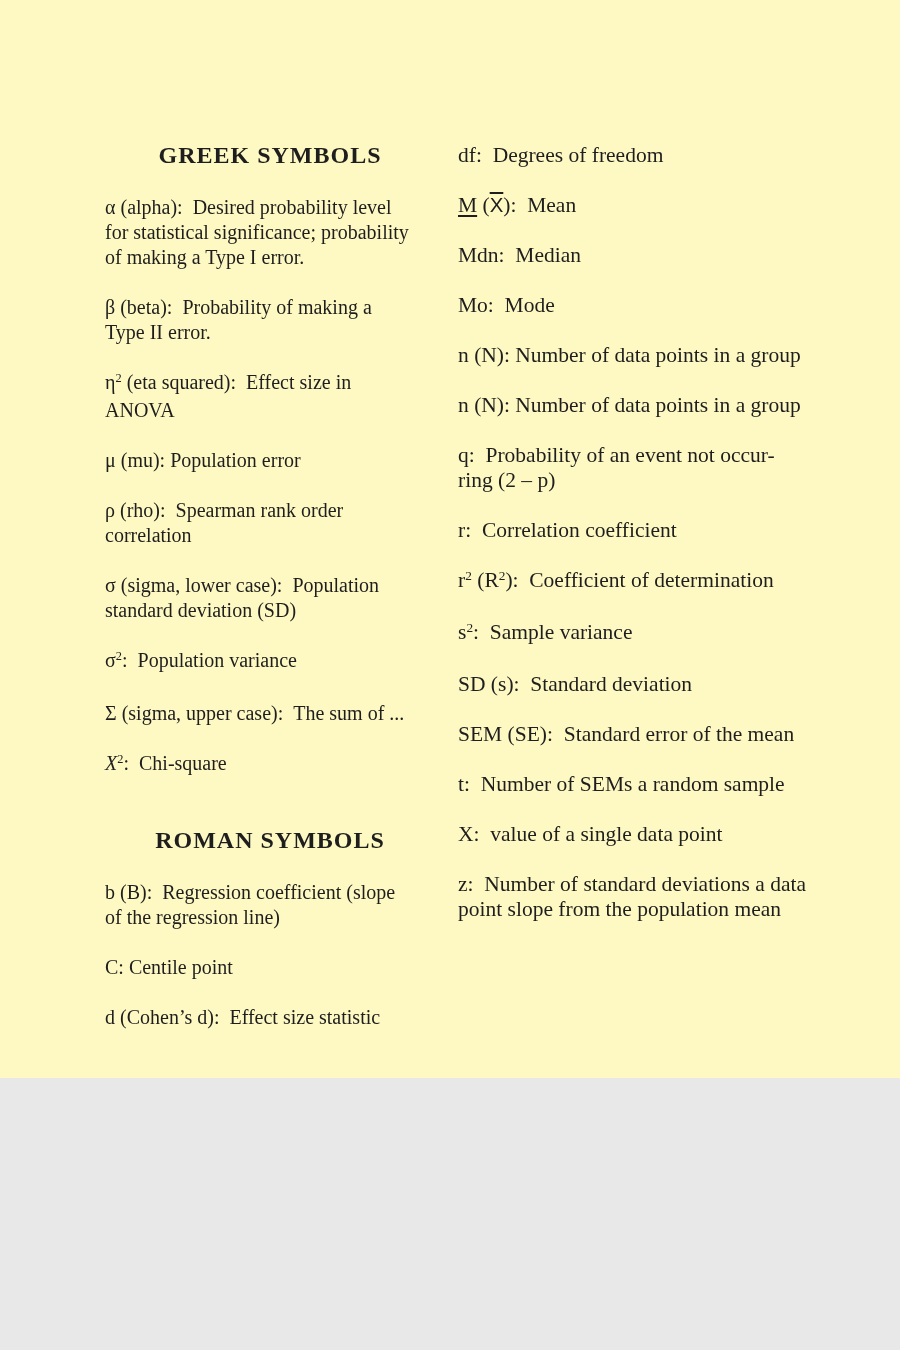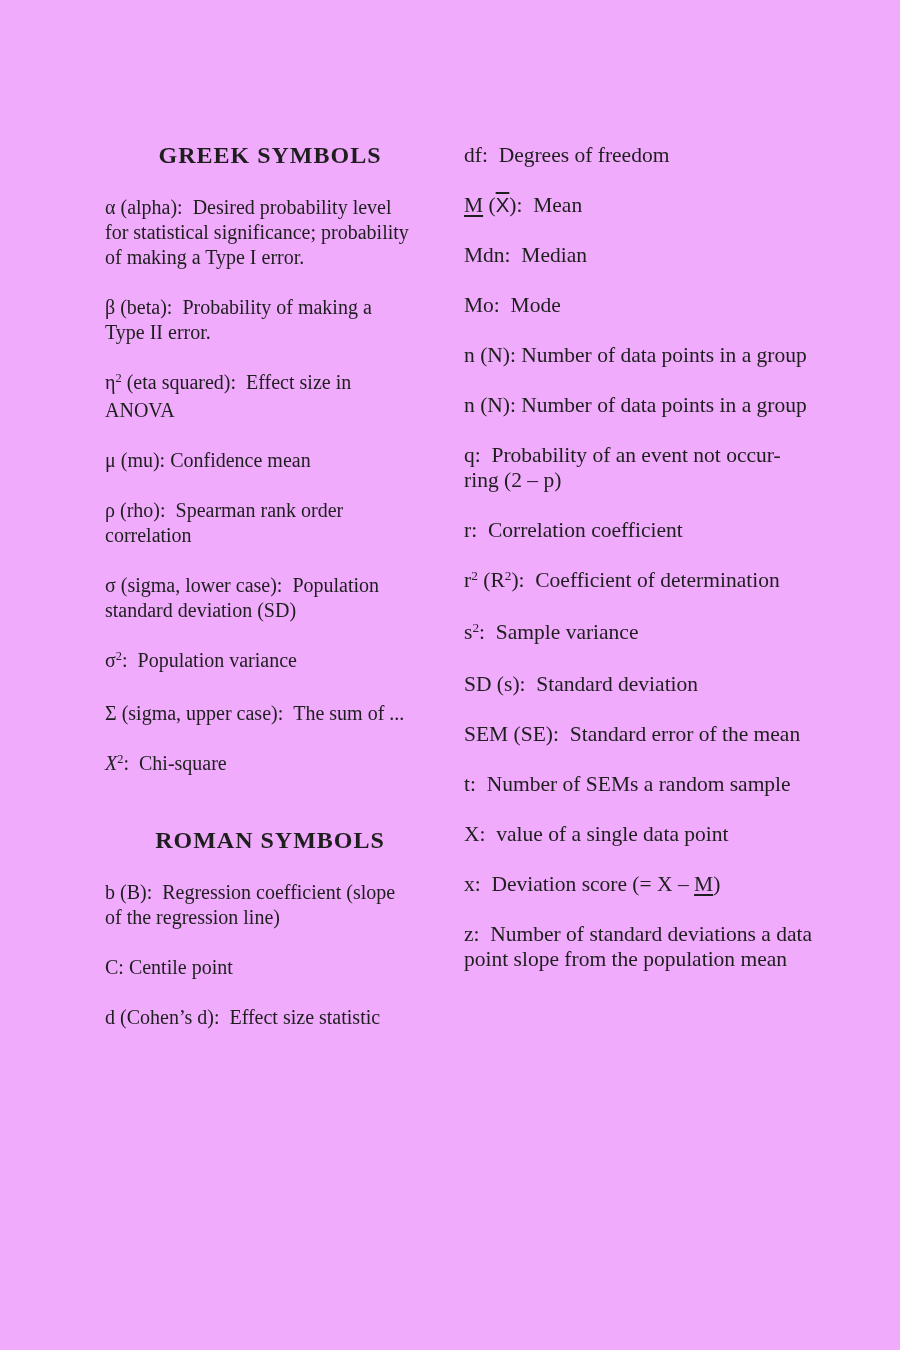--- a/index.html
+++ b/index.html
@@ -1,23 +1,23 @@
 <!DOCTYPE html>
 <html><head>
 <meta charset="utf-8">
 <style>
   * { margin: 0; padding: 0; box-sizing: border-box; }
   html, body { background: #e8e8e8; }
   body { font-family: "Liberation Serif", serif; }
   .page {
     position: relative;
     width: 900px;
-    height: 1350px;
+    height: 1078px;
     margin: 0 auto;
-    background: #f0abfc;
+    background: #fef9c3;
     color: #1e1e1e;
     overflow: hidden;
   }
   .column { position: absolute; }
   .left-col  { font-size: 20px; }
   .right-col { font-size: 21.5px; }
   p.entry {
     margin: 0 0 25px 0;
     line-height: 25px;
     white-space: nowrap;
@@ -53,42 +53,41 @@
 </style>
 </head>
 <body>
 
 <div class="page">
   <div class="column left-col" style="left: 105px; top: 143px; width: 330px;">
       <h2 class="heading greek"><span class="seg">GREEK SYMBOLS</span></h2>
       <p class="entry"><span class="seg greek">α</span><span class="seg"> (alpha):&nbsp; Desired probability level</span><br><span class="seg">for statistical significance; probability</span><br><span class="seg">of making a Type I error.</span></p>
       <p class="entry"><span class="seg greek">β</span><span class="seg"> (beta):&nbsp; Probability of making a</span><br><span class="seg">Type II error.</span></p>
       <p class="entry"><span class="seg greek">η</span><span class="seg sup">2</span><span class="seg"> (eta squared):&nbsp; Effect size in</span><br><span class="seg">ANOVA</span></p>
-      <p class="entry"><span class="seg greek">μ</span><span class="seg"> (mu): Confidence mean</span></p>
+      <p class="entry"><span class="seg greek">μ</span><span class="seg"> (mu): Population error</span></p>
       <p class="entry"><span class="seg greek">ρ</span><span class="seg"> (rho):&nbsp; Spearman rank order</span><br><span class="seg">correlation</span></p>
       <p class="entry"><span class="seg greek">σ</span><span class="seg"> (sigma, lower case):&nbsp; Population</span><br><span class="seg">standard deviation (SD)</span></p>
       <p class="entry"><span class="seg greek">σ</span><span class="seg sup">2</span><span class="seg">:&nbsp; Population variance</span></p>
       <p class="entry"><span class="seg greek">Σ</span><span class="seg"> (sigma, upper case):&nbsp; The sum of ...</span></p>
       <p class="entry"><span class="seg italic">X</span><span class="seg sup">2</span><span class="seg">:&nbsp; Chi-square</span></p>
       <h2 class="heading roman"><span class="seg">ROMAN SYMBOLS</span></h2>
       <p class="entry"><span class="seg">b (B):&nbsp; Regression coefficient (slope</span><br><span class="seg">of the regression line)</span></p>
       <p class="entry"><span class="seg">C: Centile point</span></p>
       <p class="entry"><span class="seg">d (Cohen’s d):&nbsp; Effect size statistic</span></p>
     </div>
-  <div class="column right-col" style="left: 458px; top: 143px; width: 400px; margin-left: 6px;">
+  <div class="column right-col" style="left: 458px; top: 143px; width: 400px;">
       <p class="entry"><span class="seg">df:&nbsp; Degrees of freedom</span></p>
       <p class="entry"><span class="seg underline">M</span><span class="seg"> (</span><span class="seg overline">X</span><span class="seg">):&nbsp; Mean</span></p>
       <p class="entry"><span class="seg">Mdn:&nbsp; Median</span></p>
       <p class="entry"><span class="seg">Mo:&nbsp; Mode</span></p>
       <p class="entry"><span class="seg">n (N): Number of data points in a group</span></p>
       <p class="entry"><span class="seg">n (N): Number of data points in a group</span></p>
       <p class="entry"><span class="seg">q:&nbsp; Probability of an event not occur-</span><br><span class="seg">ring (2 – p)</span></p>
       <p class="entry"><span class="seg">r:&nbsp; Correlation coefficient</span></p>
       <p class="entry"><span class="seg">r</span><span class="seg sup">2</span><span class="seg"> (R</span><span class="seg sup">2</span><span class="seg">):&nbsp; Coefficient of determination</span></p>
       <p class="entry"><span class="seg">s</span><span class="seg sup">2</span><span class="seg">:&nbsp; Sample variance</span></p>
       <p class="entry"><span class="seg">SD (s):&nbsp; Standard deviation</span></p>
       <p class="entry"><span class="seg">SEM (SE):&nbsp; Standard error of the mean</span></p>
       <p class="entry"><span class="seg">t:&nbsp; Number of SEMs a random sample</span><br></p>
       <p class="entry"><span class="seg">X:&nbsp; value of a single data point</span></p>
-      <p class="entry"><span class="seg">x:&nbsp; Deviation score (= X – </span><span class="seg underline">M</span><span class="seg">)</span></p>
       <p class="entry"><span class="seg">z:&nbsp; Number of standard deviations a data</span><br><span class="seg">point slope from the population mean</span></p>
     </div>
 </div>
 
 </body></html>

